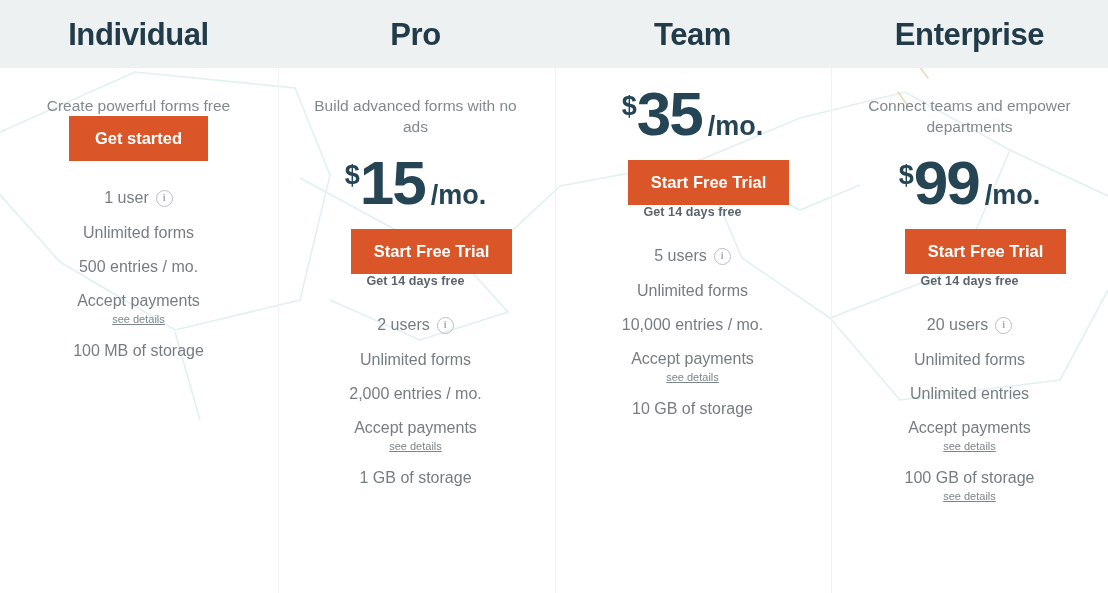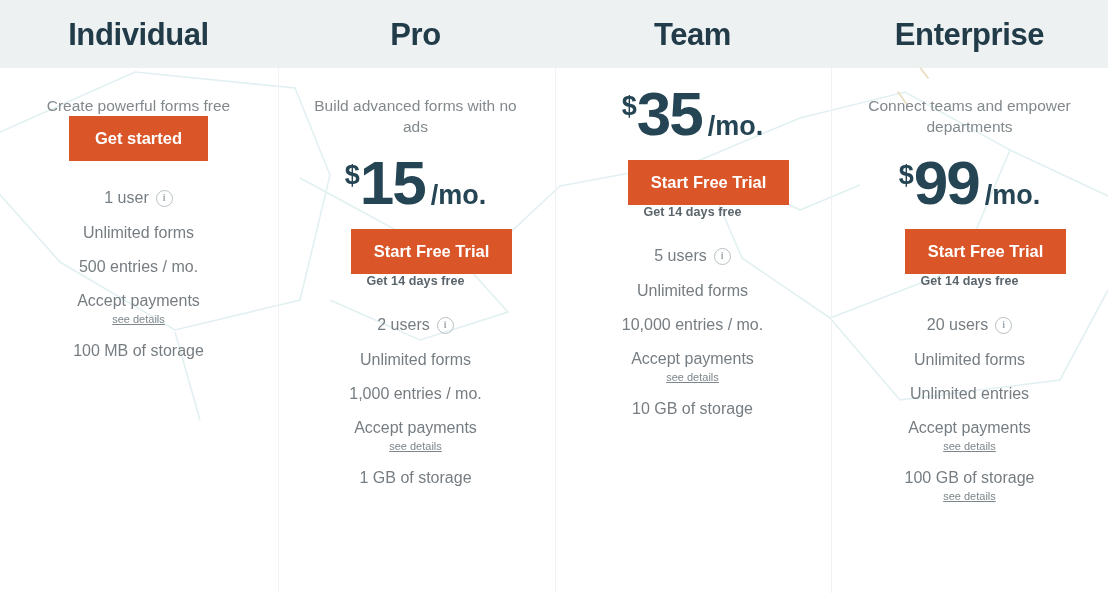--- a/index.html
+++ b/index.html
@@ -314,21 +314,21 @@
         <button class="cta-button cta-wide">Start Free Trial</button>
         <div class="cta-note">Get 14 days free</div>
       </div>
 
       <div class="features">
         <div class="feature-row">
           <span>2 users</span>
           <span class="info-icon">i</span>
         </div>
         <div class="feature-row">Unlimited forms</div>
-        <div class="feature-row">1,000 entries / mo.</div>
+        <div class="feature-row">2,000 entries / mo.</div>
         <div class="feature-row tight">Accept payments</div>
         <div class="see-details">see details</div>
         <div class="feature-row">1 GB of storage</div>
       </div>
     </div>
 
     <div class="plan-col">
 
       <div class="price-wrap">
         <span class="price-line">

